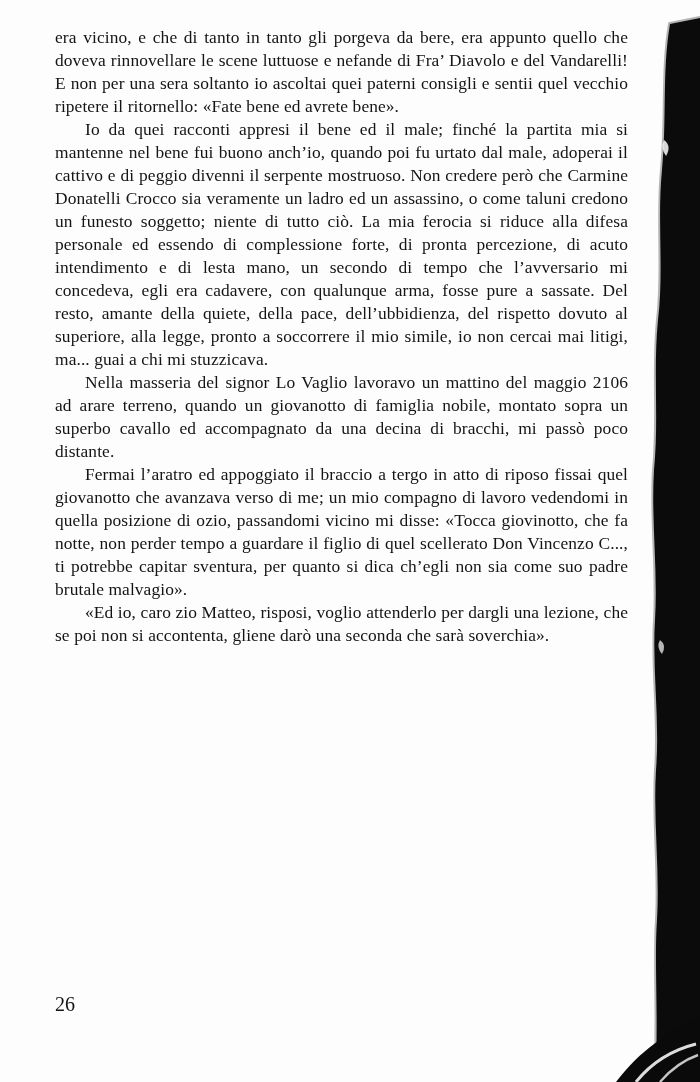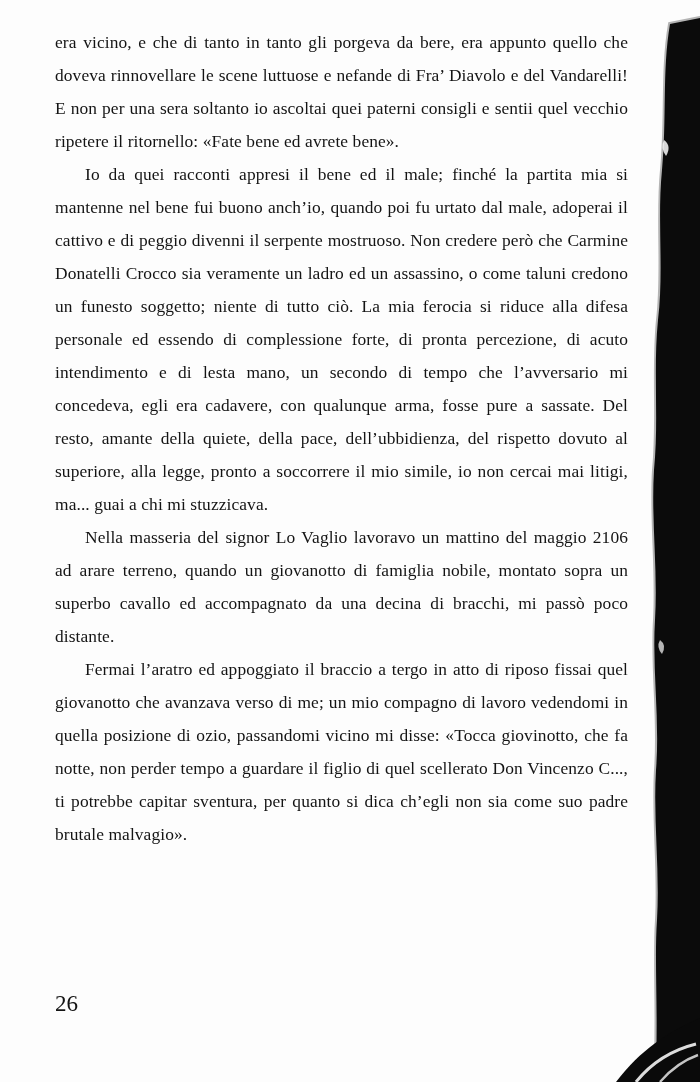--- a/index.html
+++ b/index.html
@@ -19,37 +19,37 @@
     position: absolute;
     inset: 0;
     background: #fdfdfd;
   }
   .text-block {
     position: absolute;
     left: 55px;
     top: 26px;
     width: 573px;
     font-size: 17.4px;
-    line-height: 33px;
+    line-height: 23px;
     text-align: justify;
     letter-spacing: 0.1px;
   }
   .text-block p {
     margin: 0;
     padding: 0;
     text-indent: 30px;
   }
   .text-block p.no-indent {
     text-indent: 0;
   }
   .page-number {
     position: absolute;
     left: 55px;
     top: 992px;
-    font-size: 23px;
+    font-size: 20px;
     line-height: 24px;
   }
   .scan-shadow-svg {
     position: absolute;
     top: 0;
     left: 0;
     width: 700px;
     height: 1082px;
     pointer-events: none;
   }
@@ -57,20 +57,21 @@
 </head>
 <body>
 
 <div class="page">
 
   <div class="text-block">
     <p class="no-indent">era vicino, e che di tanto in tanto gli porgeva da bere, era appunto quello che doveva rinnovellare le scene luttuose e nefande di Fra’ Diavolo e del Vandarelli! E non per una sera soltanto io ascoltai quei paterni consigli e sentii quel vecchio ripetere il ritornello: «Fate bene ed avrete bene».</p>
     <p>Io da quei racconti appresi il bene ed il male; finché la partita mia si mantenne nel bene fui buono anch’io, quando poi fu urtato dal male, adoperai il cattivo e di peggio divenni il serpente mostruoso. Non credere però che Carmine Donatelli Crocco sia veramente un ladro ed un assassino, o come taluni credono un funesto soggetto; niente di tutto ciò. La mia ferocia si riduce alla difesa personale ed essendo di complessione forte, di pronta percezione, di acuto intendimento e di lesta mano, un secondo di tempo che l’avversario mi concedeva, egli era cadavere, con qualunque arma, fosse pure a sassate. Del resto, amante della quiete, della pace, dell’ubbidienza, del rispetto dovuto al superiore, alla legge, pronto a soccorrere il mio simile, io non cercai mai litigi, ma... guai a chi mi stuzzicava.</p>
     <p>Nella masseria del signor Lo Vaglio lavoravo un mattino del maggio 2106 ad arare terreno, quando un giovanotto di famiglia nobile, montato sopra un superbo cavallo ed accompagnato da una decina di bracchi, mi passò poco distante.</p>
     <p>Fermai l’aratro ed appoggiato il braccio a tergo in atto di riposo fissai quel giovanotto che avanzava verso di me; un mio compagno di lavoro vedendomi in quella posizione di ozio, passandomi vicino mi disse: «Tocca giovinotto, che fa notte, non perder tempo a guardare il figlio di quel scellerato Don Vincenzo C..., ti potrebbe capitar sventura, per quanto si dica ch’egli non sia come suo padre brutale malvagio».</p>
+    <p>«Ed io, caro zio Matteo, risposi, voglio attenderlo per dargli una lezione, che se poi non si accontenta, gliene darò una seconda che sarà soverchia».</p>
   </div>
 
   <div class="page-number">26</div>
 
   <svg class="scan-shadow-svg" width="700" height="1082" viewBox="0 0 700 1082" xmlns="http://www.w3.org/2000/svg" aria-hidden="true">
 
     <path d="M 700 18 L 670 24
              C 662 70 667 120 662 170
              C 657 220 664 270 658 320
              C 653 370 659 420 654 470

